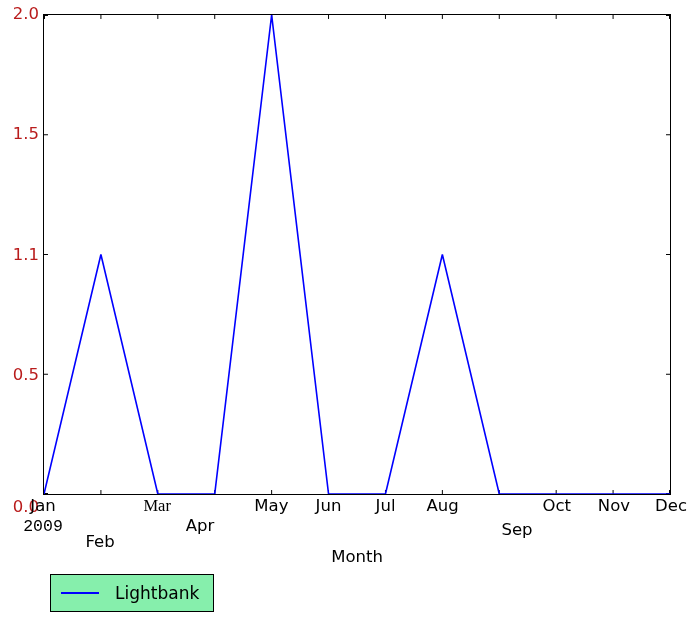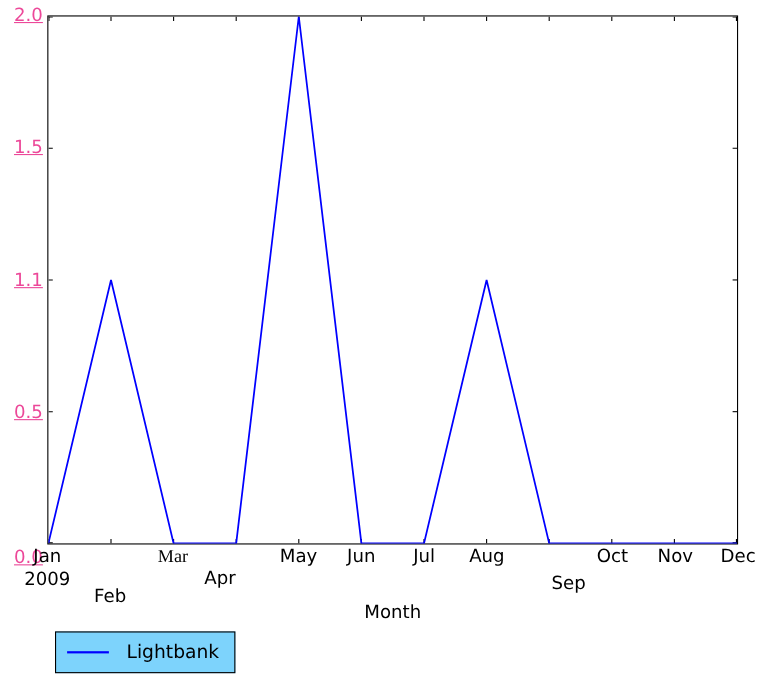--- a/index.html
+++ b/index.html
@@ -45,23 +45,22 @@
   }
 
   
   .ytick-label {
     position: absolute;
     right: 0;
     width: 36px;
     text-align: right;
     font-size: 16.5px;
     line-height: 1;
-    color: #ec4899;
-    white-space: nowrap;
-    text-decoration: underline;
+    color: #b91c1c;
+    white-space: nowrap;
   }
   #ytick-labels {
     position: absolute;
     left: 0px;
     top: 14px;
     width: 39px;
     height: 481px;
   }
 
   #xtick-labels {
@@ -102,21 +101,21 @@
   }
 
   
   #legend {
     position: absolute;
     left: 50px;
     top: 574px;
     height: 38px;
     box-sizing: border-box;
     border: 1px solid #000000;
-    background: #7dd3fc;
+    background: #86efac;
     display: flex;
     align-items: center;
     padding: 0 14px 0 10px;
   }
   #legend-sample {
     width: 38px;
     height: 14px;
     position: relative;
     flex: 0 0 auto;
   }
@@ -187,21 +186,21 @@
           <line x1="628" x2="624" y1="0.5" y2="0.5" stroke="#000000" stroke-width="1"></line>
         </g>
       <g id="series-group">
           <polyline points="0,481 57.09090909090909,240.5 114.18181818181819,481 171.27272727272725,481 228.36363636363637,0 285.45454545454544,481 342.5454545454545,481 399.6363636363636,240.5 456.72727272727275,481 513.8181818181819,481 570.9090909090909,481 628,481" fill="none" stroke="#0000ff" stroke-width="1.6" stroke-linejoin="miter" stroke-linecap="butt"></polyline>
         </g>
     </svg>
   </div>
 
   <div id="xtick-labels">
       <div class="xtick-label" style="left: 0px; text-align: right;">Jan</div>
-      <div class="xtick-sub" style="left: 0px;">2009</div>
+      <div class="xtick-sub" style="left: 0px; font-family: Liberation Mono, monospace;">2009</div>
       <div class="xtick-label" style="left: 57.0909px; margin-top: 36px;">Feb</div>
       <div class="xtick-label" style="left: 114.182px; font-family: Liberation Serif, serif;">Mar</div>
       <div class="xtick-label" style="left: 157px; margin-top: 20px;">Apr</div>
       <div class="xtick-label" style="left: 228.364px;">May</div>
       <div class="xtick-label" style="left: 285.455px;">Jun</div>
       <div class="xtick-label" style="left: 342.545px; text-align: right;">Jul</div>
       <div class="xtick-label" style="left: 399.636px;">Aug</div>
       <div class="xtick-label" style="left: 474px; margin-top: 24px;">Sep</div>
       <div class="xtick-label" style="left: 513.818px;">Oct</div>
       <div class="xtick-label" style="left: 570.909px;">Nov</div>

